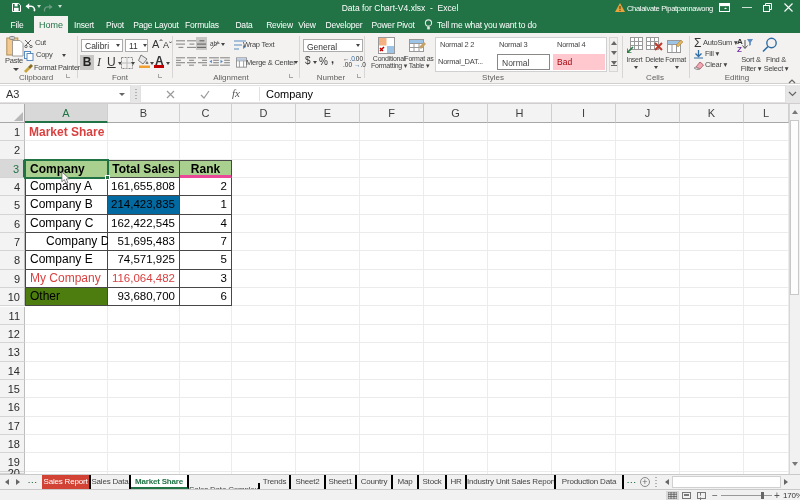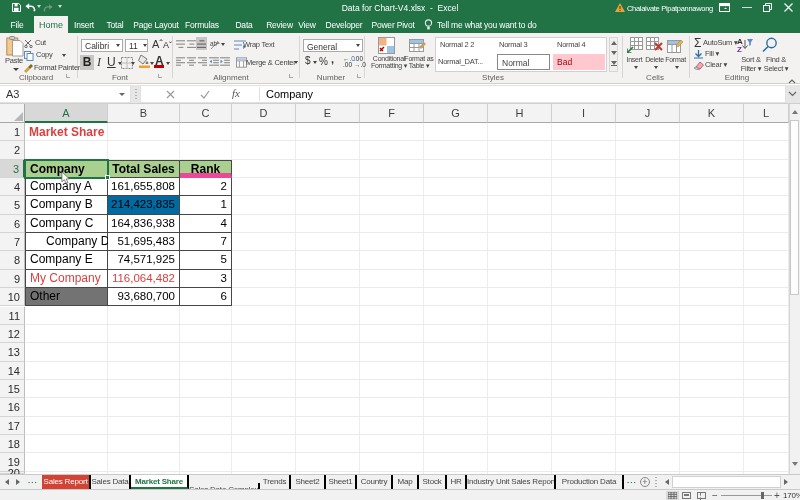--- a/index.html
+++ b/index.html
@@ -71,21 +71,21 @@
         <path d="M2.5 2.5 v-2 h6 v6 h-2" fill="none" stroke="#fff"></path>
       </svg>
     <svg class="abs" style="left:784px;top:3px" width="9" height="9" viewBox="0 0 9 9">
         <path d="M0.5 0.5 L8.5 8.5 M8.5 0.5 L0.5 8.5" stroke="#fff" stroke-width="1.1"></path>
       </svg>
 
     <div id="hometab">Home</div>
     <div class="abs" style="left:34px;top:32px;width:34px;height:1px;background:#f3f2f1;z-index:5;"></div>
     <div class="rtab" style="left:2px;width:30px;">File</div>
     <div class="rtab" style="left:69px;width:30px;">Insert</div>
-    <div class="rtab" style="left:100px;width:30px;">Total</div>
+    <div class="rtab" style="left:100px;width:30px;">Pivot</div>
     <div class="rtab" style="left:130px;width:52px;">Page Layout</div>
     <div class="rtab" style="left:177px;width:50px;">Formulas</div>
     <div class="rtab" style="left:229px;width:30px;">Data</div>
     <div class="rtab" style="left:261px;width:37px;">Review</div>
     <div class="rtab" style="left:292px;width:30px;">View</div>
     <div class="rtab" style="left:320px;width:48px;">Developer</div>
     <div class="rtab" style="left:368px;width:50px;">Power Pivot</div>
     <svg class="abs" style="left:424px;top:19px" width="9" height="12" viewBox="0 0 9 12">
         <circle cx="4.5" cy="4" r="3.1" fill="none" stroke="#dfe8e2" stroke-width="1.1"></circle>
         <rect x="3.2" y="7.6" width="2.6" height="2.8" fill="#dfe8e2"></rect>
@@ -359,40 +359,40 @@
     <div class="rowh" style="top:257.55px;height:18.35px;line-height:18.35px;">14</div>
     <div class="rowh" style="top:275.90px;height:18.35px;line-height:18.35px;">15</div>
     <div class="rowh" style="top:294.25px;height:18.35px;line-height:18.35px;">16</div>
     <div class="rowh" style="top:312.60px;height:18.35px;line-height:18.35px;">17</div>
     <div class="rowh" style="top:330.95px;height:18.35px;line-height:18.35px;">18</div>
     <div class="rowh" style="top:349.30px;height:18.35px;line-height:18.35px;">19</div>
     <div class="rowh" style="top:367.65px;height:2.35px;line-height:2.35px;">20</div>
     <div class="cell" style="left:29px;top:19.00px;height:18.35px;line-height:18.35px;font-weight:bold;color:#d94141;">Market Share</div>
     <div class="cell" style="left:25px;top:55.70px;width:83px;height:18.35px;line-height:17.35px;background:#a9d08e;font-weight:bold;color:#000;border-left:1px solid #474747;border-right:1px solid #474747;border-bottom:1px solid #474747;border-top:1px solid #474747;padding-left:4px;">Company</div>
     <div class="cell" style="left:108px;top:55.70px;width:72px;height:18.35px;line-height:17.35px;background:#a9d08e;font-weight:bold;color:#000;border-right:1px solid #474747;border-bottom:1px solid #474747;border-top:1px solid #474747;text-align:center;padding-right:4px;padding-right:0;">Total Sales</div>
-    <div class="cell" style="left:180px;top:55.70px;width:52px;height:18.35px;line-height:17.35px;background:#a9d08e;font-weight:bold;color:#000;border-right:1px solid #474747;border-bottom:5px solid #ec4899;border-top:1px solid #474747;text-align:center;padding-right:4px;padding-right:0;">Rank</div>
+    <div class="cell" style="left:180px;top:55.70px;width:52px;height:18.35px;line-height:17.35px;background:#a9d08e;font-weight:bold;color:#000;border-right:1px solid #474747;border-bottom:3px solid #ec4899;border-top:1px solid #474747;text-align:center;padding-right:4px;padding-right:0;">Rank</div>
     <div class="cell" style="left:25px;top:74.05px;width:83px;height:18.35px;line-height:17.35px;background:#fff;color:#000;border-left:1px solid #474747;border-right:1px solid #474747;border-bottom:1px solid #474747;padding-left:4px;">Company A</div>
     <div class="cell" style="left:108px;top:74.05px;width:72px;height:18.35px;line-height:17.35px;background:#fff;color:#000;border-right:1px solid #474747;border-bottom:1px solid #474747;text-align:right;font-size:11.5px;padding-right:4px;">161,655,808</div>
     <div class="cell" style="left:180px;top:74.05px;width:52px;height:18.35px;line-height:17.35px;background:#fff;color:#000;border-right:1px solid #474747;border-bottom:1px solid #474747;text-align:right;font-size:11.5px;padding-right:4px;">2</div>
     <div class="cell" style="left:25px;top:92.40px;width:83px;height:18.35px;line-height:17.35px;background:#fff;color:#000;border-left:1px solid #474747;border-right:1px solid #474747;border-bottom:1px solid #474747;padding-left:4px;">Company B</div>
     <div class="cell" style="left:108px;top:92.40px;width:72px;height:18.35px;line-height:17.35px;background:#0369a1;color:#000;border-right:1px solid #474747;border-bottom:1px solid #474747;text-align:right;font-size:11.5px;padding-right:4px;">214,423,835</div>
     <div class="cell" style="left:180px;top:92.40px;width:52px;height:18.35px;line-height:17.35px;background:#fff;color:#000;border-right:1px solid #474747;border-bottom:1px solid #474747;text-align:right;font-size:11.5px;padding-right:4px;">1</div>
     <div class="cell" style="left:25px;top:110.75px;width:83px;height:18.35px;line-height:17.35px;background:#fff;color:#000;border-left:1px solid #474747;border-right:1px solid #474747;border-bottom:1px solid #474747;padding-left:4px;">Company C</div>
-    <div class="cell" style="left:108px;top:110.75px;width:72px;height:18.35px;line-height:17.35px;background:#fff;color:#000;border-right:1px solid #474747;border-bottom:1px solid #474747;text-align:right;font-size:11.5px;padding-right:4px;">164,836,938</div>
+    <div class="cell" style="left:108px;top:110.75px;width:72px;height:18.35px;line-height:17.35px;background:#fff;color:#000;border-right:1px solid #474747;border-bottom:1px solid #474747;text-align:right;font-size:11.5px;padding-right:4px;">162,422,545</div>
     <div class="cell" style="left:180px;top:110.75px;width:52px;height:18.35px;line-height:17.35px;background:#fff;color:#000;border-right:1px solid #474747;border-bottom:1px solid #474747;text-align:right;font-size:11.5px;padding-right:4px;">4</div>
     <div class="cell" style="left:25px;top:129.10px;width:83px;height:18.35px;line-height:17.35px;background:#fff;color:#000;border-left:1px solid #474747;border-right:1px solid #474747;border-bottom:1px solid #474747;padding-left:20px;">Company D</div>
     <div class="cell" style="left:108px;top:129.10px;width:72px;height:18.35px;line-height:17.35px;background:#fff;color:#000;border-right:1px solid #474747;border-bottom:1px solid #474747;text-align:right;font-size:11.5px;padding-right:4px;">51,695,483</div>
     <div class="cell" style="left:180px;top:129.10px;width:52px;height:18.35px;line-height:17.35px;background:#fff;color:#000;border-right:1px solid #474747;border-bottom:1px solid #474747;text-align:right;font-size:11.5px;padding-right:4px;">7</div>
     <div class="cell" style="left:25px;top:147.45px;width:83px;height:18.35px;line-height:17.35px;background:#fff;color:#000;border-left:1px solid #474747;border-right:1px solid #474747;border-bottom:1px solid #474747;padding-left:4px;">Company E</div>
     <div class="cell" style="left:108px;top:147.45px;width:72px;height:18.35px;line-height:17.35px;background:#fff;color:#000;border-right:1px solid #474747;border-bottom:1px solid #474747;text-align:right;font-size:11.5px;padding-right:4px;">74,571,925</div>
     <div class="cell" style="left:180px;top:147.45px;width:52px;height:18.35px;line-height:17.35px;background:#fff;color:#000;border-right:1px solid #474747;border-bottom:1px solid #474747;text-align:right;font-size:11.5px;padding-right:4px;">5</div>
     <div class="cell" style="left:25px;top:165.80px;width:83px;height:18.35px;line-height:17.35px;background:#fff;color:#d94141;border-left:1px solid #474747;border-right:1px solid #474747;border-bottom:1px solid #474747;padding-left:4px;">My Company</div>
     <div class="cell" style="left:108px;top:165.80px;width:72px;height:18.35px;line-height:17.35px;background:#fff;color:#d94141;border-right:1px solid #474747;border-bottom:1px solid #474747;text-align:right;font-size:11.5px;padding-right:4px;">116,064,482</div>
     <div class="cell" style="left:180px;top:165.80px;width:52px;height:18.35px;line-height:17.35px;background:#fff;color:#000;border-right:1px solid #474747;border-bottom:1px solid #474747;text-align:right;font-size:11.5px;padding-right:4px;">3</div>
-    <div class="cell" style="left:25px;top:184.15px;width:83px;height:18.35px;line-height:17.35px;background:#737373;color:#000;border-left:1px solid #474747;border-right:1px solid #474747;border-bottom:1px solid #474747;padding-left:4px;">Other</div>
+    <div class="cell" style="left:25px;top:184.15px;width:83px;height:18.35px;line-height:17.35px;background:#4d7c0f;color:#000;border-left:1px solid #474747;border-right:1px solid #474747;border-bottom:1px solid #474747;padding-left:4px;">Other</div>
     <div class="cell" style="left:108px;top:184.15px;width:72px;height:18.35px;line-height:17.35px;background:#fff;color:#000;border-right:1px solid #474747;border-bottom:1px solid #474747;text-align:right;font-size:11.5px;padding-right:4px;">93,680,700</div>
     <div class="cell" style="left:180px;top:184.15px;width:52px;height:18.35px;line-height:17.35px;background:#fff;color:#000;border-right:1px solid #474747;border-bottom:1px solid #474747;text-align:right;font-size:11.5px;padding-right:4px;">6</div>
     <div class="abs" style="left:24px;top:54.70px;width:85px;height:20.35px;border:2px solid #217346;"></div>
     <div class="abs" style="left:105px;top:71.05px;width:5px;height:5px;background:#217346;border:1px solid #fff;"></div>
     <svg class="abs" style="left:61px;top:67px" width="10" height="14" viewBox="0 0 12 17">
         <path d="M1 1 L1 13 L4 10.5 L6 15 L8.3 14 L6.3 9.8 L10 9.5 z" fill="#fff" stroke="#555" stroke-width="0.9"></path>
       </svg>
     <div class="abs" style="left:789px;top:0;width:11px;height:370px;background:#f1f1f1;border-left:1px solid #d6d6d6;"></div>
     <div class="abs" style="left:792px;top:6px;width:0;height:0;border-left:3px solid transparent;border-right:3px solid transparent;border-bottom:4px solid #777;"></div>
     <div class="abs" style="left:790px;top:16px;width:9px;height:175px;background:#fdfdfd;border:1px solid #c8c8c8;"></div>

